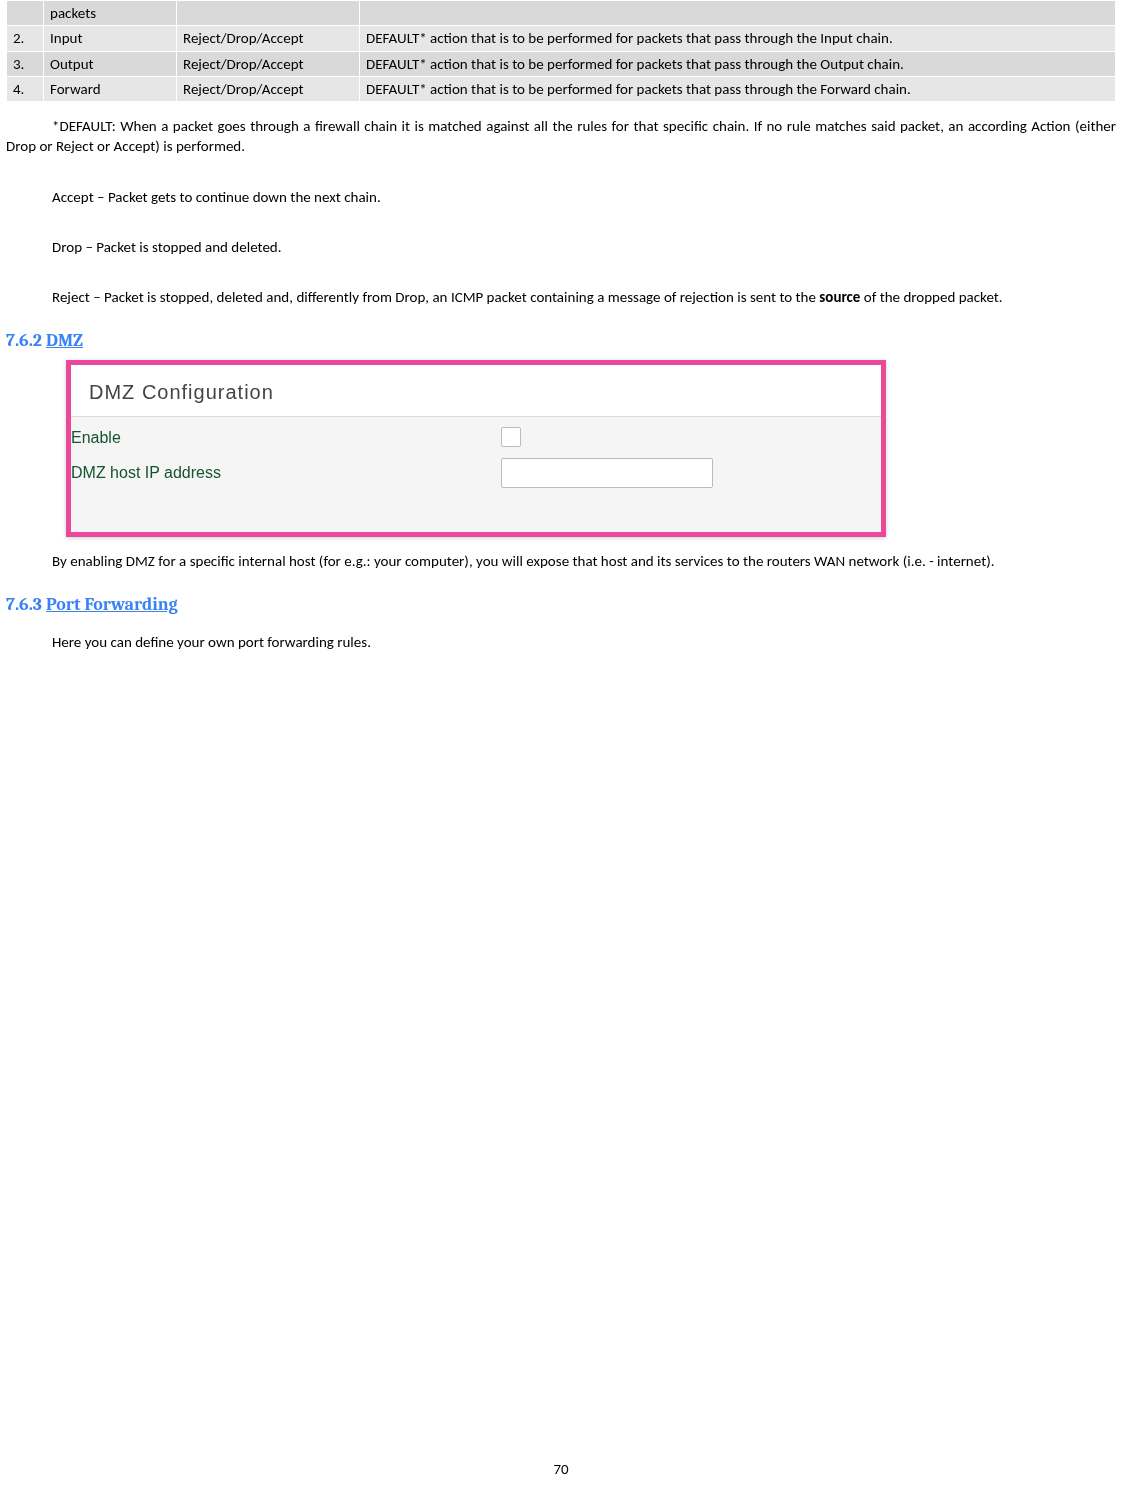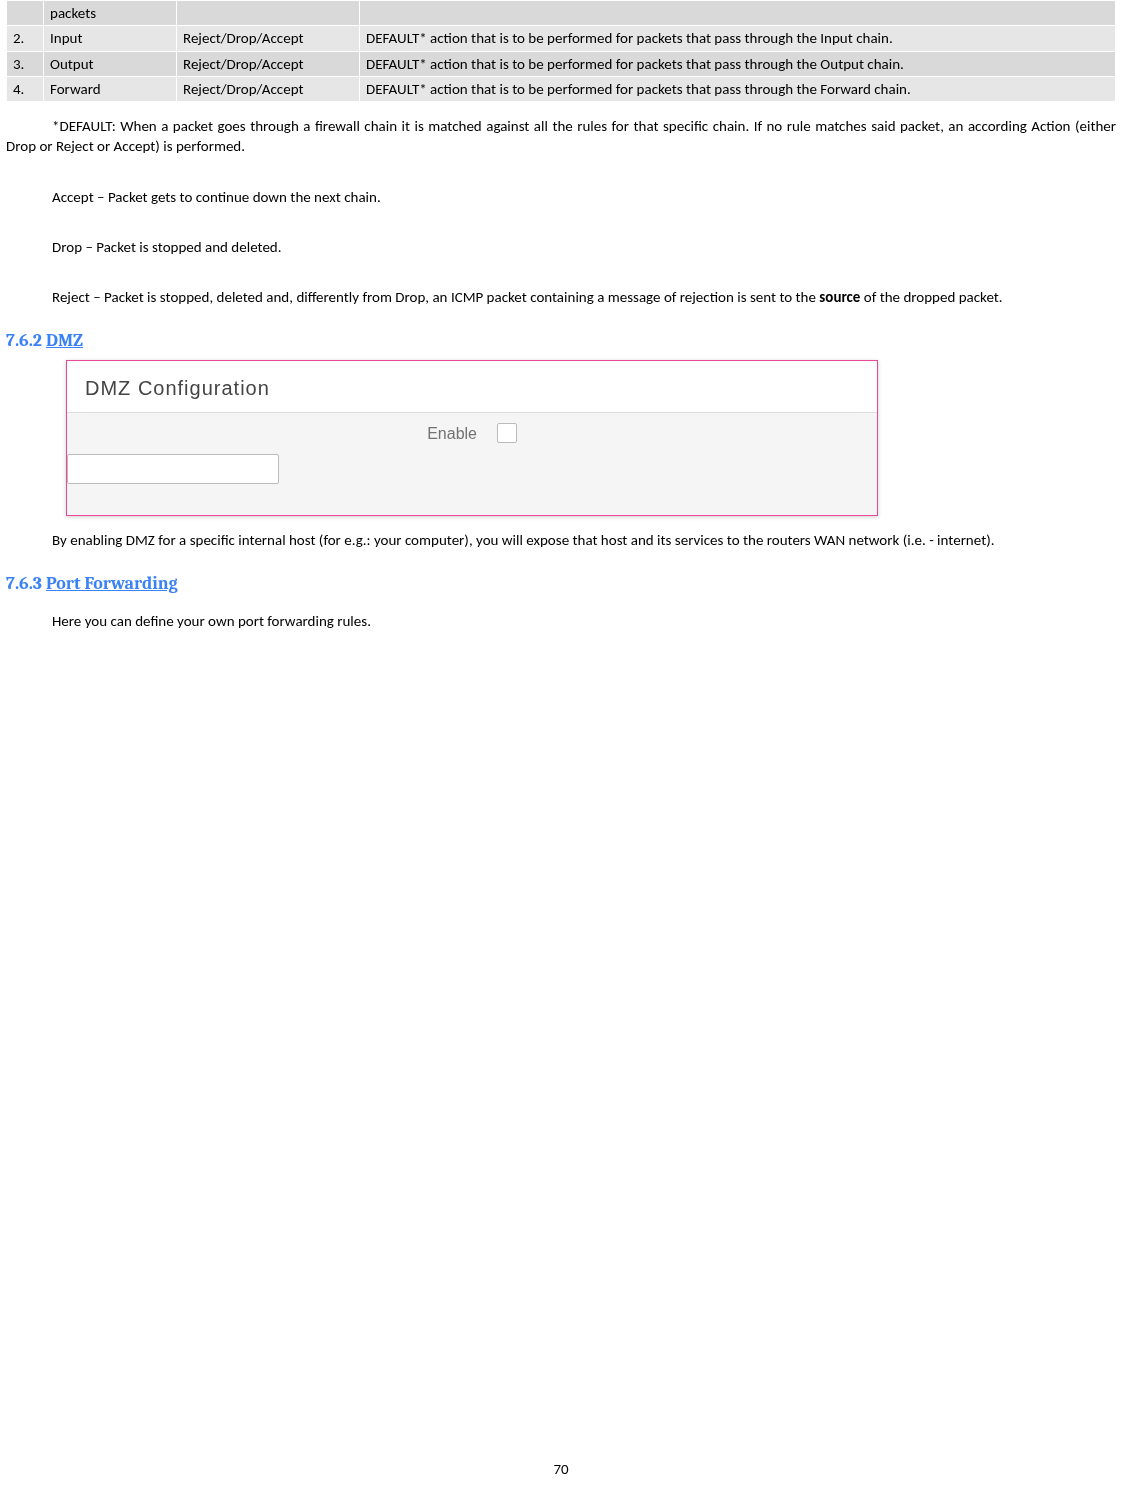--- a/index.html
+++ b/index.html
@@ -47,44 +47,44 @@
     font-size: 18px;
     font-weight: bold;
     margin: 22px 0 6px 0;
   }
   h3.section .num { }
   h3.section .title { text-decoration: underline; }
 
   .dmz-panel {
     margin-left: 60px;
     width: 810px;
-    border: 1px solid #ec4899;
+    border: 5px solid #ec4899;
     background: #f5f5f5;
     box-shadow: 0 1px 4px rgba(0,0,0,0.2);
-    padding-bottom: 31px;
+    padding-bottom: 44px;
   }
   .dmz-title {
     background: #fff;
     padding: 14px 18px 10px 18px;
     font-family: "Trebuchet MS", Arial, sans-serif;
     font-size: 20px;
     color: #444;
     letter-spacing: 1px;
     border-bottom: 1px solid #ddd;
   }
   .dmz-row {
     display: flex;
     align-items: center;
     padding: 10px 0 0 0;
   }
   .dmz-label {
     width: 410px;
-    text-align: right;
+    text-align: left;
     padding-right: 20px;
-    color: #737373;
+    color: #14532d;
     font-family: Arial, sans-serif;
     font-size: 16px;
   }
   .dmz-check {
     width: 18px;
     height: 18px;
     border: 1px solid #bbb;
     background: #fff;
     border-radius: 2px;
   }
@@ -149,20 +149,21 @@
   <span class="title">DMZ</span>
 </h3>
 
 <div class="dmz-panel">
   <div class="dmz-title">DMZ Configuration</div>
   <div class="dmz-row">
     <div class="dmz-label">Enable</div>
     <div class="dmz-check"></div>
   </div>
   <div class="dmz-row">
+    <div class="dmz-label">DMZ host IP address</div>
     <div class="dmz-input"></div>
   </div>
 </div>
 
 <p class="body">By enabling DMZ for a specific internal host (for e.g.: your computer), you will expose that host and its services to the routers WAN network (i.e. - internet).</p>
 
 <h3 class="section">
   <span class="num">7.6.3</span>
   <span class="title">Port Forwarding</span>
 </h3>

